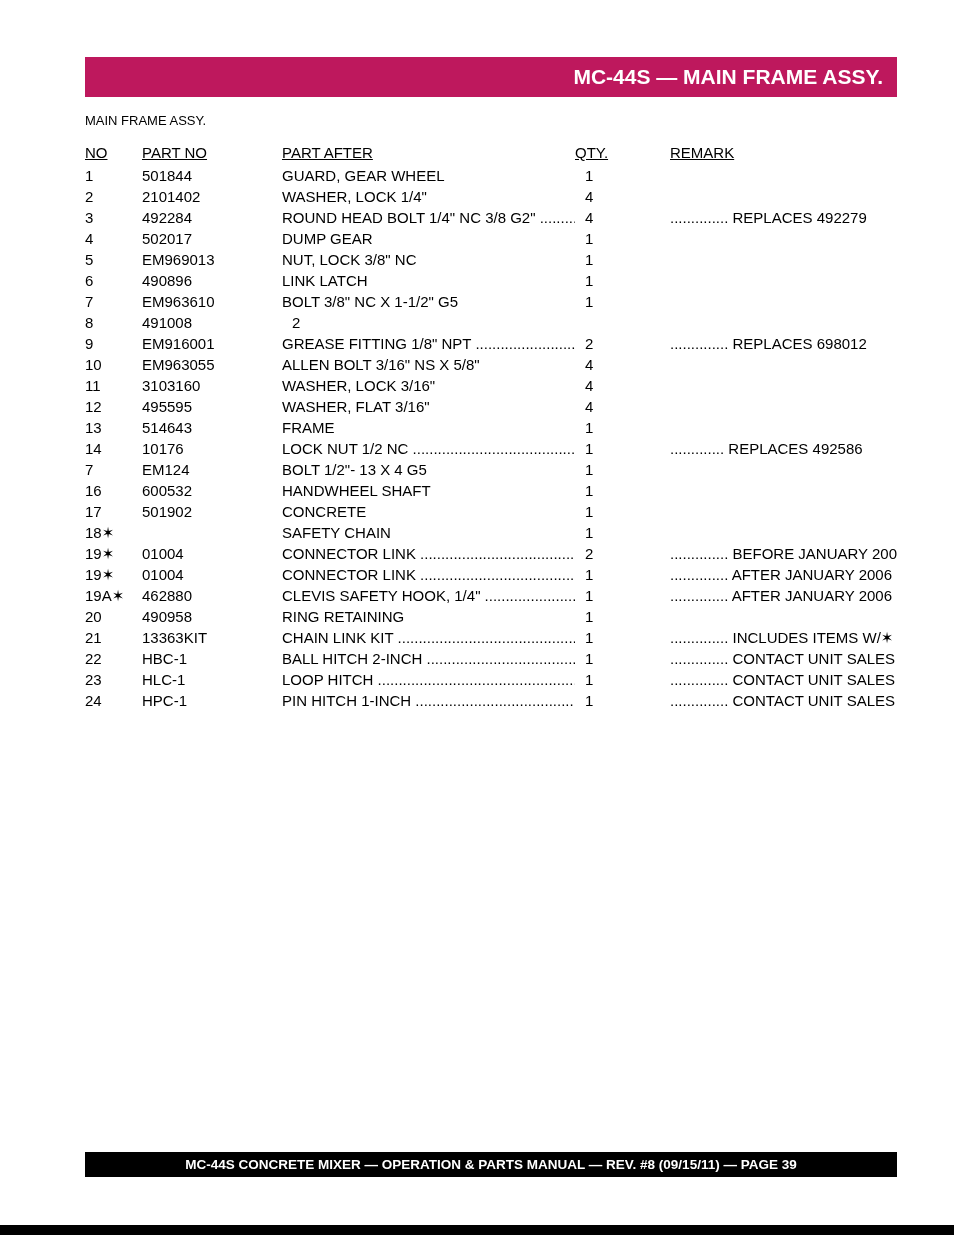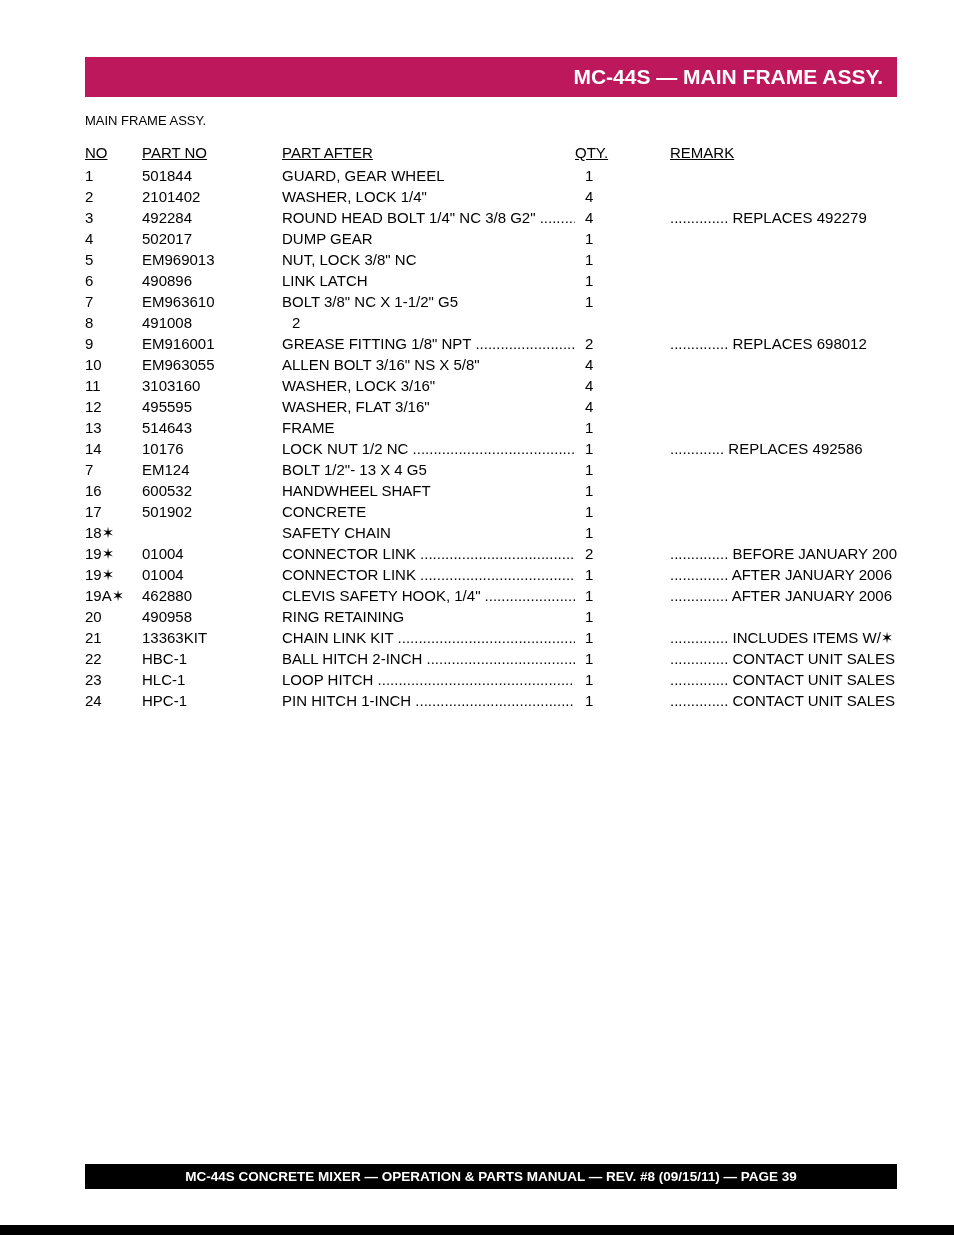--- a/index.html
+++ b/index.html
@@ -20,21 +20,21 @@
   .trow { display:flex; }
   .col-no   { width:57px;  flex:none; white-space:nowrap; }
   .col-part { width:140px; flex:none; white-space:nowrap; }
   .col-name { width:293px; flex:none; white-space:nowrap; overflow:hidden; }
   .col-qty  { width:83px;  flex:none; white-space:nowrap; }
   .trow .col-qty { padding-left:10px; }
   .col-remark { flex:1; white-space:nowrap; overflow:hidden;margin-left:12px; }
   .footer-bar {
     position:absolute; left:85px; top:1152px; width:812px; height:25px;
     background:#000; color:#fff; display:flex; align-items:center;
-    justify-content:center; font-size:13.5px; font-weight:bold;margin-top:12px;
+    justify-content:center; font-size:13.5px; font-weight:bold;
   }
   .bottom-strip { position:absolute; left:0; bottom:0; width:954px; height:10px; background:#000; }
 </style>
 </head>
 <body>
 
 <div class="page">
 
   <div class="header-bar">
     <span>MC-44S — MAIN FRAME  ASSY.</span>

